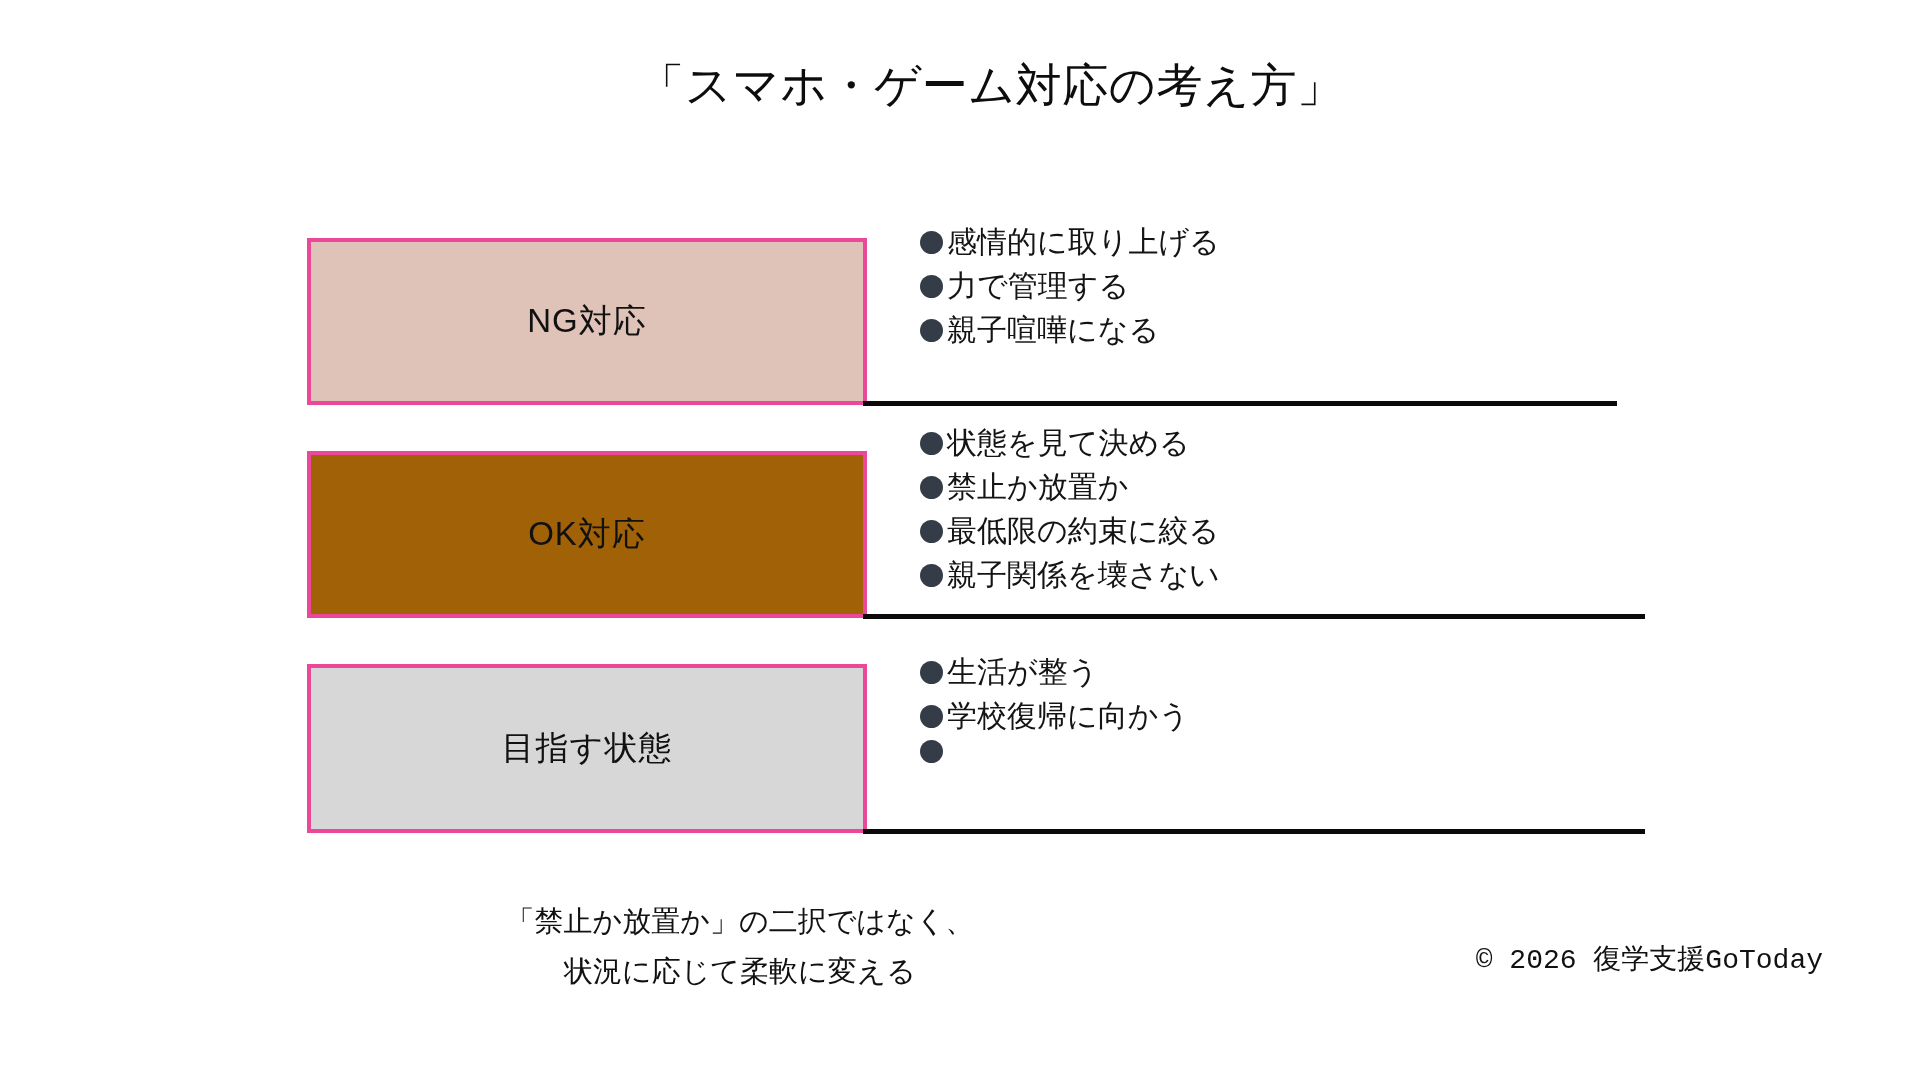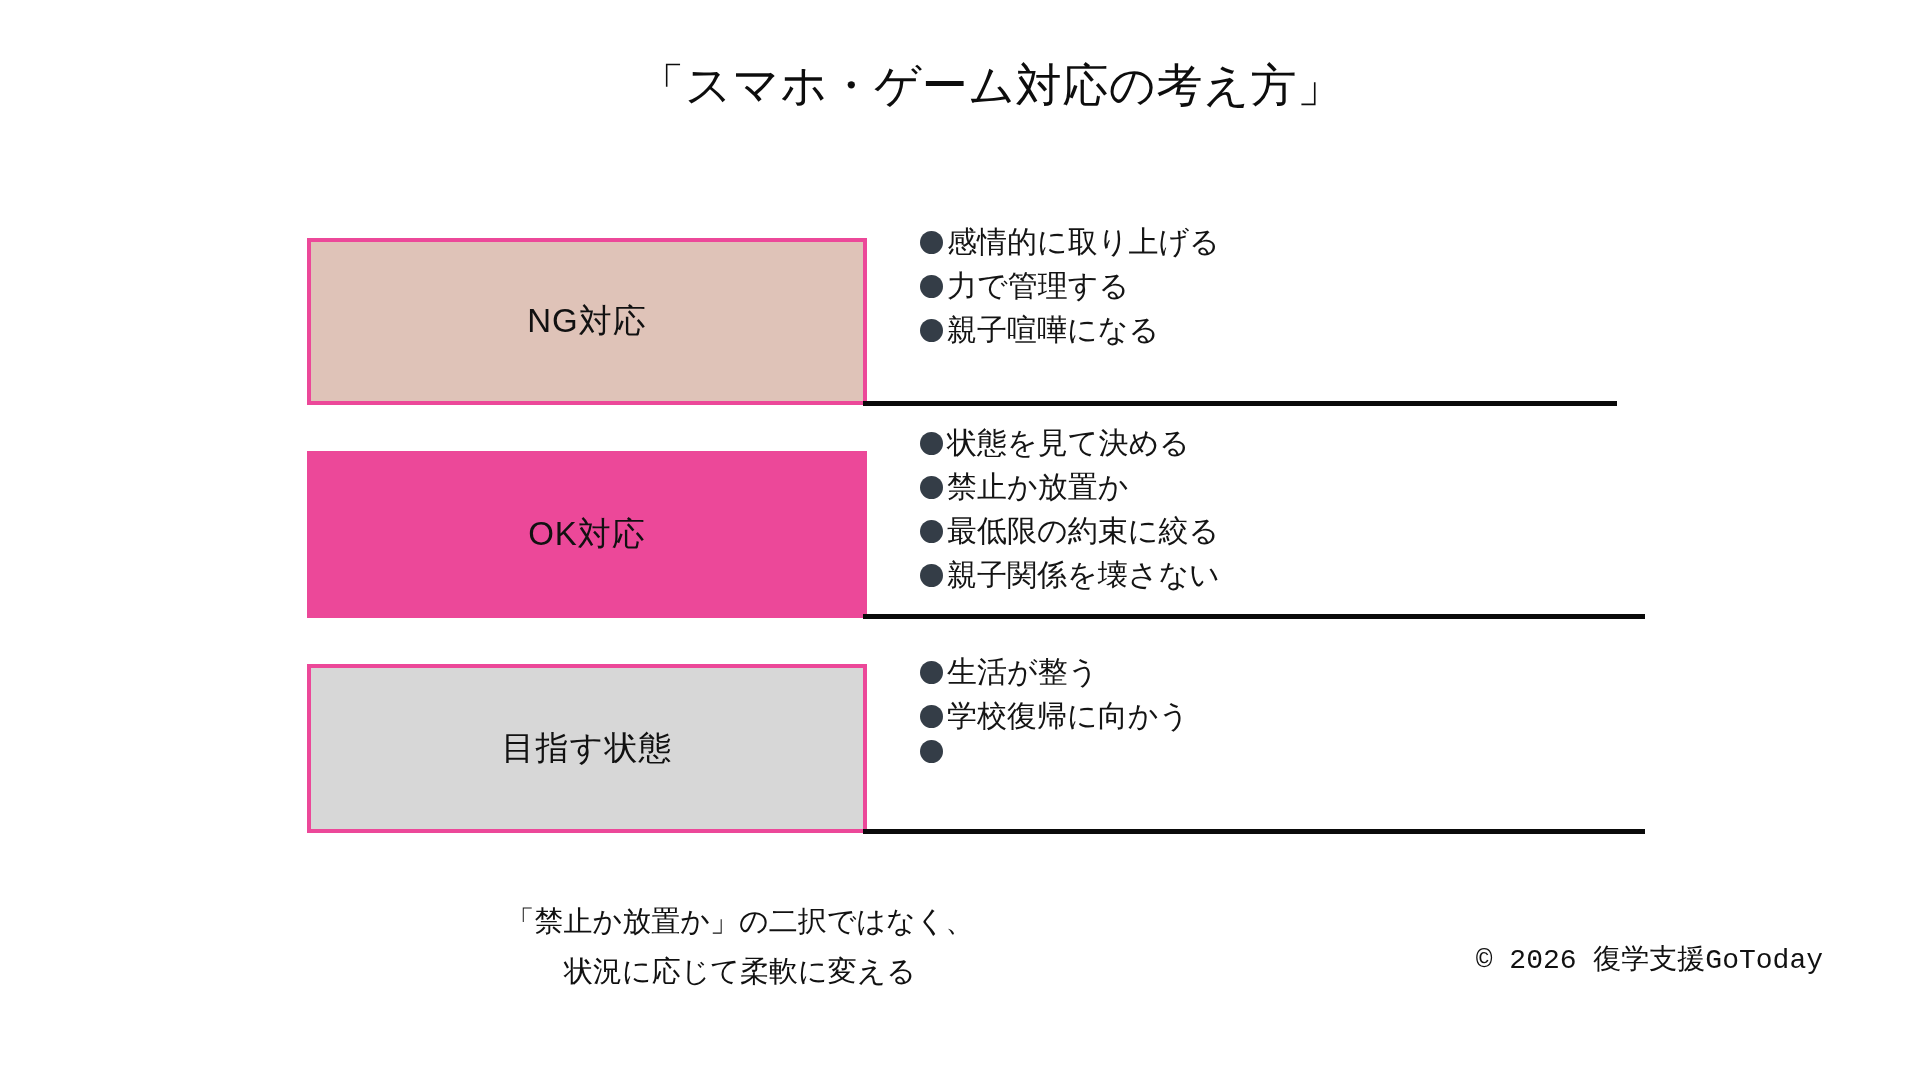--- a/index.html
+++ b/index.html
@@ -158,21 +158,21 @@
         <span>力で管理する</span>
       </div>
       <div class="bullet">
         <span class="dot"></span>
         <span>親子喧嘩になる</span>
       </div>
     </div>
   </div>
 
   <div class="row row-ok">
-    <div class="label-box" style="background:#ec4899;">
+    <div class="label-box" style="background:#a16207;">
       <span class="label-text">OK対応</span>
     </div>
     <div class="rule"></div>
     <div class="bullets">
       <div class="bullet">
         <span class="dot"></span>
         <span>状態を見て決める</span>
       </div>
       <div class="bullet">
         <span class="dot"></span>

